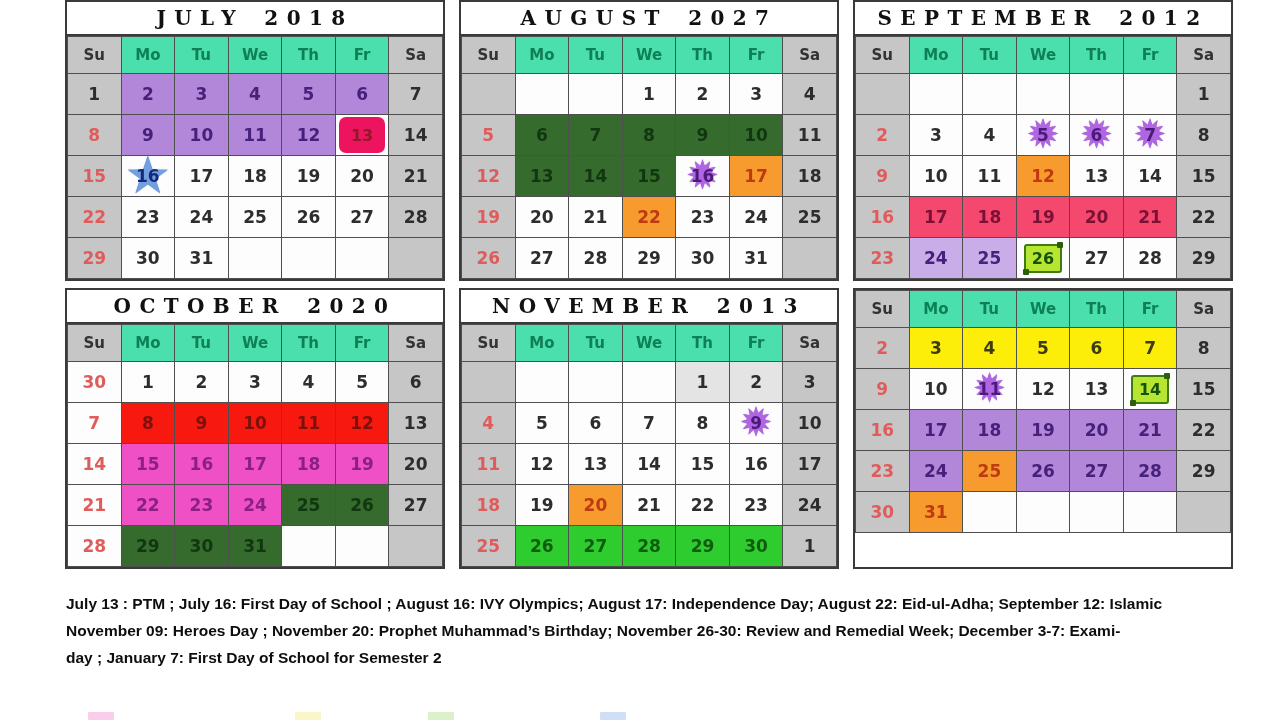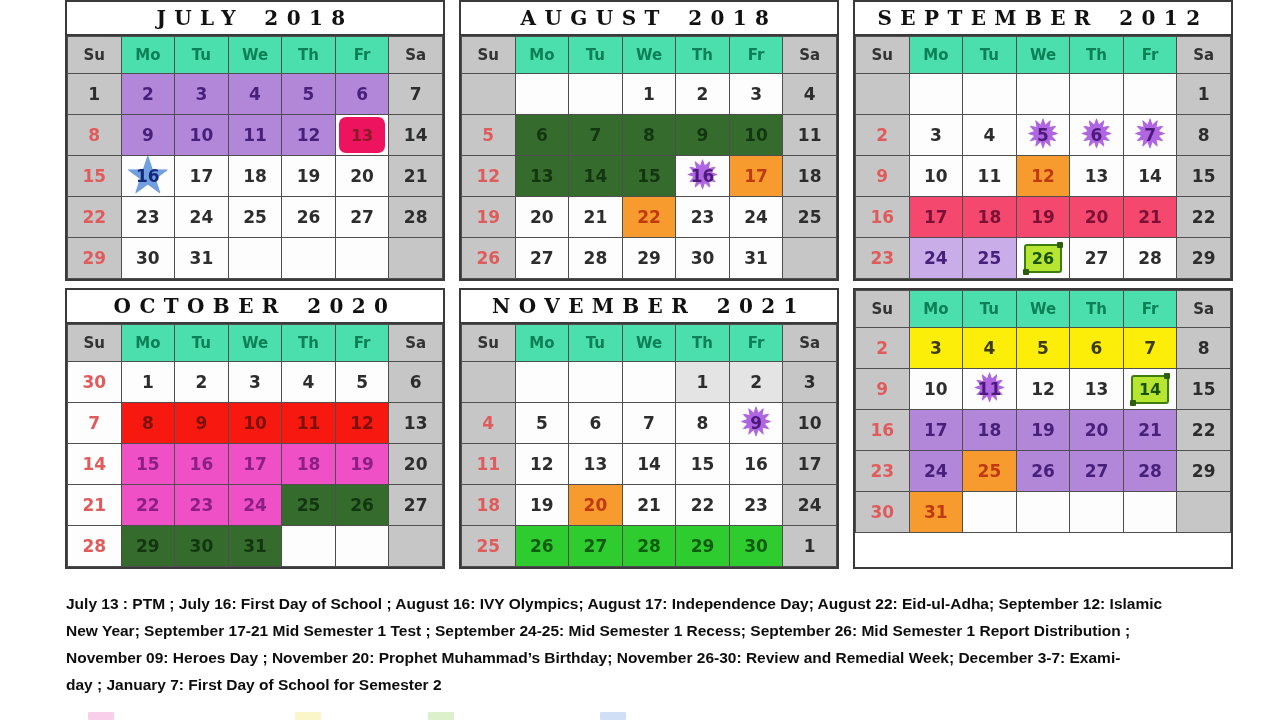--- a/index.html
+++ b/index.html
@@ -122,21 +122,21 @@
               <td style="background: rgb(253, 253, 253); color: rgb(45, 45, 45);"><span class="num"></span></td>
               <td style="background: rgb(253, 253, 253); color: rgb(45, 45, 45);"><span class="num"></span></td>
               <td style="background: rgb(253, 253, 253); color: rgb(45, 45, 45);"><span class="num"></span></td>
               <td style="background: rgb(198, 198, 198); color: rgb(45, 45, 45);"><span class="num"></span></td>
             </tr>
           </tbody>
     </table>
   </div>
 
   <div class="month">
-    <div class="month-title">AUGUST 2018</div>
+    <div class="month-title">AUGUST 2027</div>
     <table class="cal">
       <thead>
             <tr>
               <th style="background: rgb(198, 198, 198); color: rgb(51, 51, 51);">Su</th>
               <th style="background: rgb(76, 223, 174); color: rgb(14, 128, 85);">Mo</th>
               <th style="background: rgb(76, 223, 174); color: rgb(14, 128, 85);">Tu</th>
               <th style="background: rgb(76, 223, 174); color: rgb(14, 128, 85);">We</th>
               <th style="background: rgb(76, 223, 174); color: rgb(14, 128, 85);">Th</th>
               <th style="background: rgb(76, 223, 174); color: rgb(14, 128, 85);">Fr</th>
               <th style="background: rgb(198, 198, 198); color: rgb(51, 51, 51);">Sa</th>
@@ -314,21 +314,21 @@
               <td style="background: rgb(53, 107, 45); color: rgb(18, 54, 15);"><span class="num">31</span></td>
               <td style="background: rgb(253, 253, 253); color: rgb(45, 45, 45);"><span class="num"></span></td>
               <td style="background: rgb(253, 253, 253); color: rgb(45, 45, 45);"><span class="num"></span></td>
               <td style="background: rgb(198, 198, 198); color: rgb(45, 45, 45);"><span class="num"></span></td>
             </tr>
           </tbody>
     </table>
   </div>
 
   <div class="month">
-    <div class="month-title">NOVEMBER 2021</div>
+    <div class="month-title">NOVEMBER 2013</div>
     <table class="cal">
       <thead>
             <tr>
               <th style="background: rgb(198, 198, 198); color: rgb(51, 51, 51);">Su</th>
               <th style="background: rgb(76, 223, 174); color: rgb(14, 128, 85);">Mo</th>
               <th style="background: rgb(76, 223, 174); color: rgb(14, 128, 85);">Tu</th>
               <th style="background: rgb(76, 223, 174); color: rgb(14, 128, 85);">We</th>
               <th style="background: rgb(76, 223, 174); color: rgb(14, 128, 85);">Th</th>
               <th style="background: rgb(76, 223, 174); color: rgb(14, 128, 85);">Fr</th>
               <th style="background: rgb(198, 198, 198); color: rgb(51, 51, 51);">Sa</th>
@@ -443,21 +443,20 @@
               <td style="background: rgb(253, 253, 253); color: rgb(45, 45, 45);"><span class="num"></span></td>
               <td style="background: rgb(198, 198, 198); color: rgb(45, 45, 45);"><span class="num"></span></td>
             </tr>
           </tbody>
     </table>
   </div>
 </div>
 
   <div class="notes">
     <div class="note-line">July 13 : PTM ; July 16: First Day of School ; August 16: IVY Olympics; August 17: Independence Day; August 22: Eid-ul-Adha; September 12: Islamic</div>
-    <div class="note-line">New Year; September 17-21 Mid Semester 1 Test ; September 24-25: Mid Semester 1 Recess; September 26: Mid Semester 1 Report Distribution ;</div>
     <div class="note-line">November 09: Heroes Day ; November 20: Prophet Muhammad’s Birthday; November 26-30: Review and Remedial Week; December 3-7: Exami-</div>
     <div class="note-line">day ; January 7: First Day of School for Semester 2</div>
   </div>
 
   <div class="legend-strip">
       <span class="legend-frag" style="left: 88px; background: rgb(242, 166, 216);"></span>
       <span class="legend-frag" style="left: 295px; background: rgb(245, 239, 158);"></span>
       <span class="legend-frag" style="left: 428px; background: rgb(191, 230, 160);"></span>
       <span class="legend-frag" style="left: 600px; background: rgb(169, 196, 239);"></span>
     </div>

